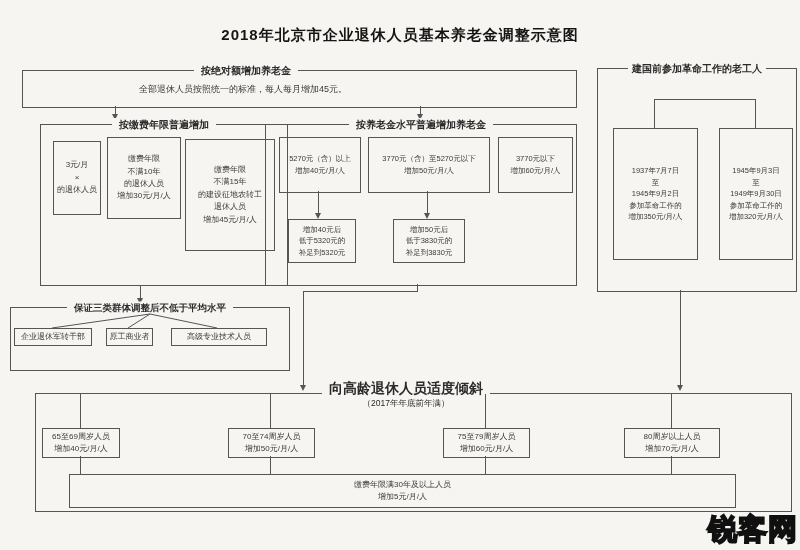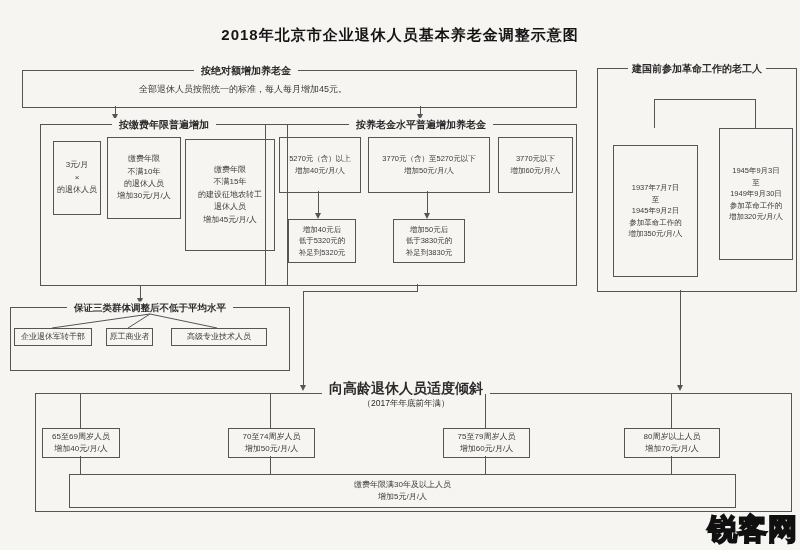--- a/index.html
+++ b/index.html
@@ -77,21 +77,21 @@
     <div class="bx" style="left:127px;top:94px;width:70px;height:42px;font-size:7.5px;">增加50元后
 低于3830元的
 补足到3830元</div>
   </div>
 
   <div class="panel" style="left:597px;top:68px;width:198px;height:222px;">
     <div class="legend" style="padding:0 4px;">建国前参加革命工作的老工人</div>
     <div class="hl" style="left:56px;top:30px;width:102px;"></div>
     <div class="vl" style="left:56px;top:30px;height:29px;"></div>
     <div class="vl" style="left:157px;top:30px;height:29px;"></div>
-    <div class="bx" style="left:15px;top:76px;width:83px;height:130px;font-size:7.5px;">1937年7月7日
+    <div class="bx" style="left:15px;top:59px;width:83px;height:130px;font-size:7.5px;">1937年7月7日
 至
 1945年9月2日
 参加革命工作的
 增加350元/月/人</div>
     <div class="bx" style="left:121px;top:59px;width:72px;height:130px;font-size:7.5px;">1945年9月3日
 至
 1949年9月30日
 参加革命工作的
 增加320元/月/人</div>
   </div>

